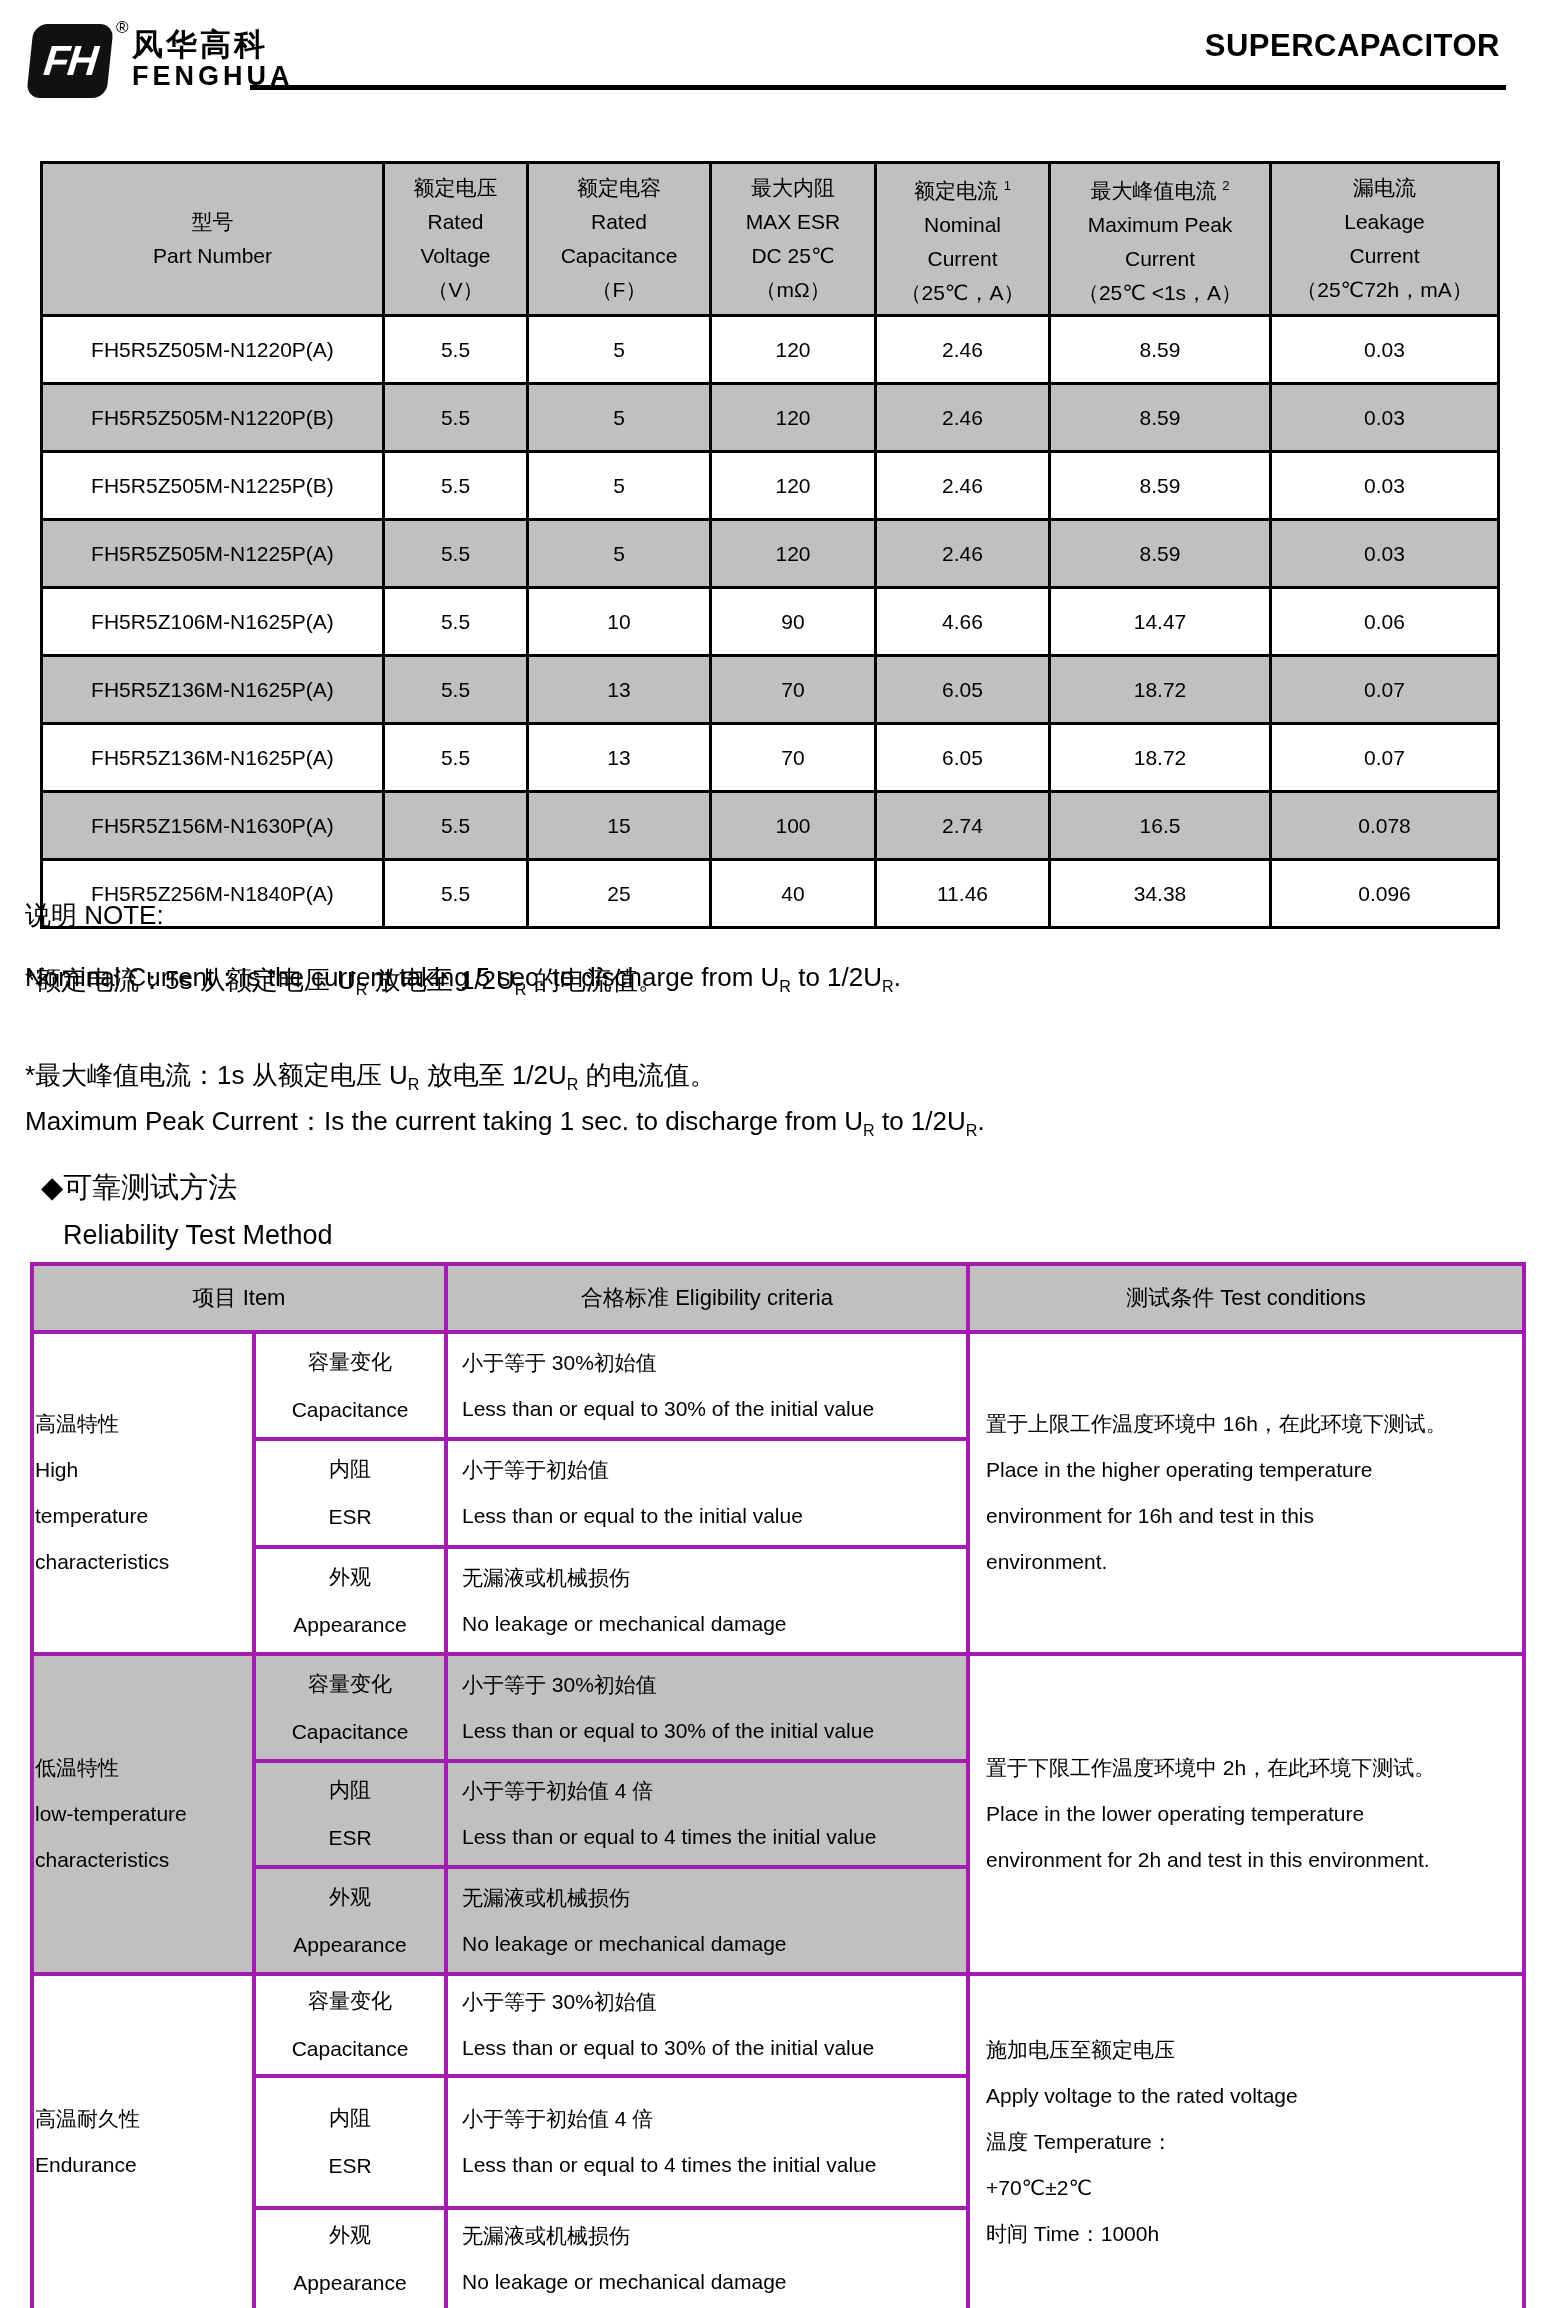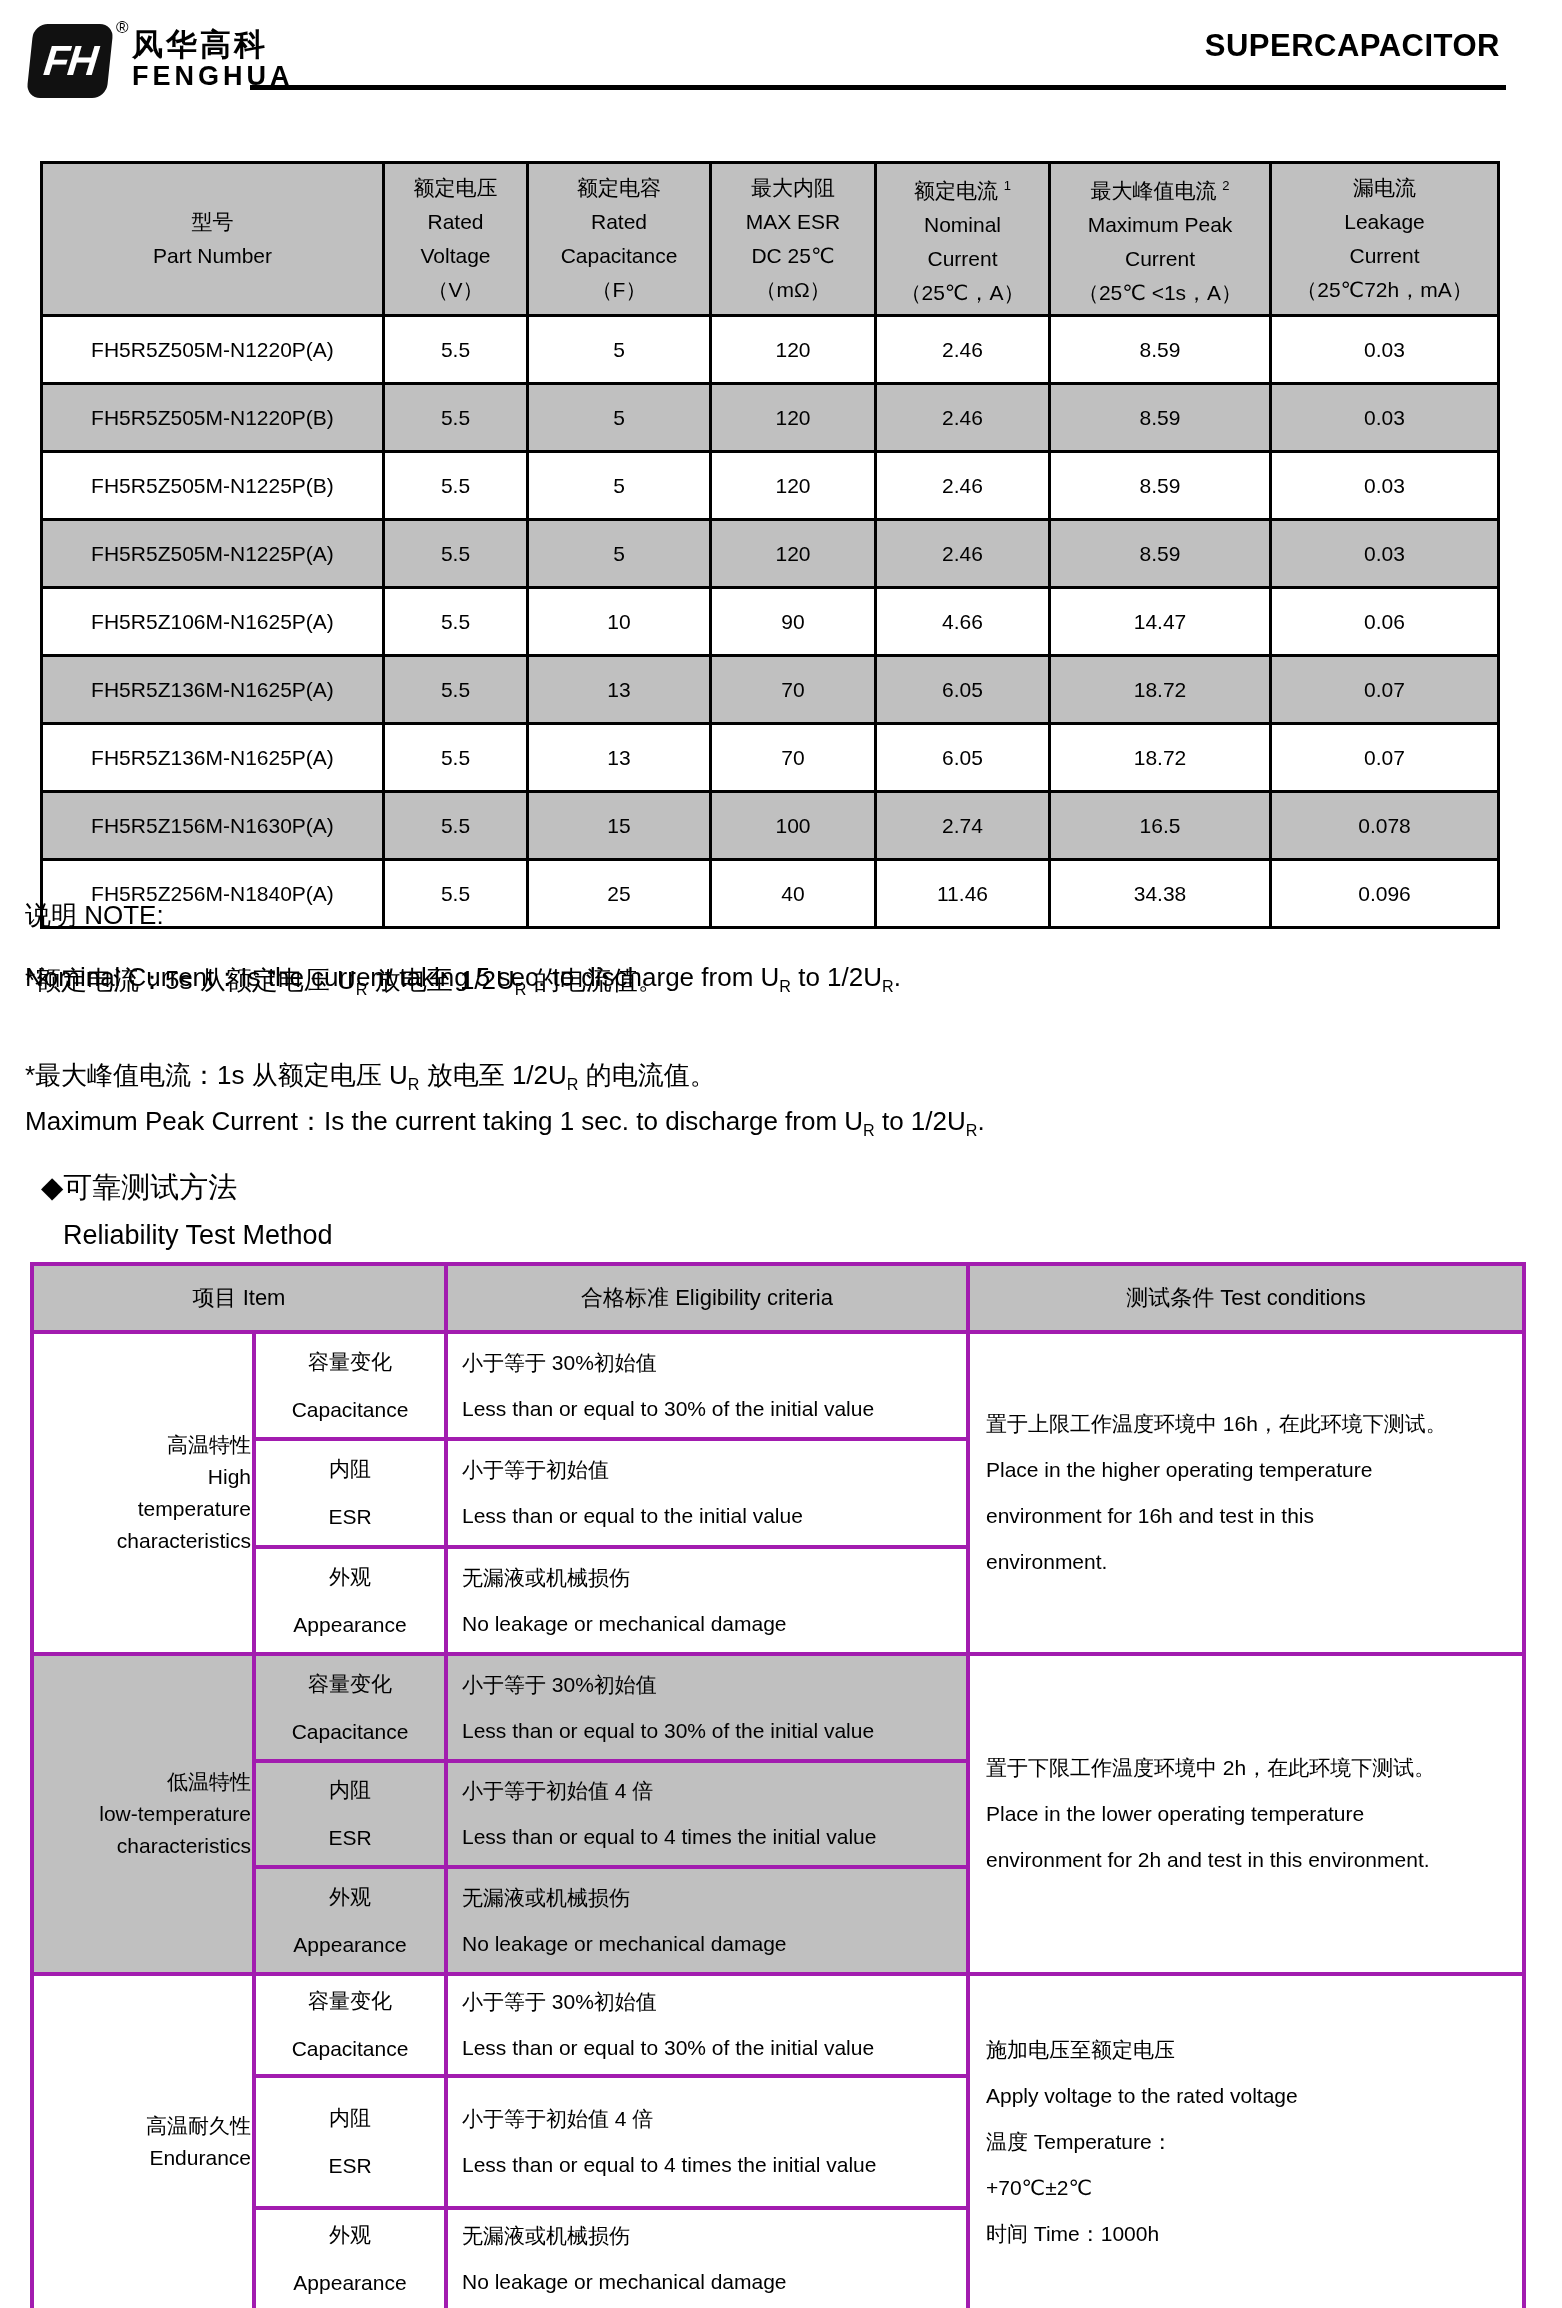--- a/index.html
+++ b/index.html
@@ -29,21 +29,21 @@
   .note{position:absolute;left:25px;font-size:26px;white-space:nowrap;}
 
   
   .sec-cn{position:absolute;left:25px;top:1168px;font-size:29px;margin-left:16px;}
   .sec-en{position:absolute;left:63px;top:1220px;font-size:27px;}
 
   
   table.rel{position:absolute;left:30px;top:1262px;width:1492px;border-collapse:collapse;table-layout:fixed;}
   table.rel td{border:4px solid #a21caf;vertical-align:middle;font-size:21px;}
   table.rel tr.hdr td{height:62px;background:#c0c0c0;text-align:center;font-size:22px;}
-  table.rel td.label{text-align:right;line-height:32px;}
+  table.rel td.label{text-align:left;line-height:46px;}
   table.rel td.item{text-align:center;line-height:48px;}
   table.rel td.crit{text-align:left;padding-left:14px;line-height:46px;}
   table.rel td.cond{text-align:left;padding:8px 12px 8px 16px;line-height:46px;}
   table.rel .shade{background:#c0c0c0;}
 </style>
 </head>
 <body>
 
 <div class="page">
 

